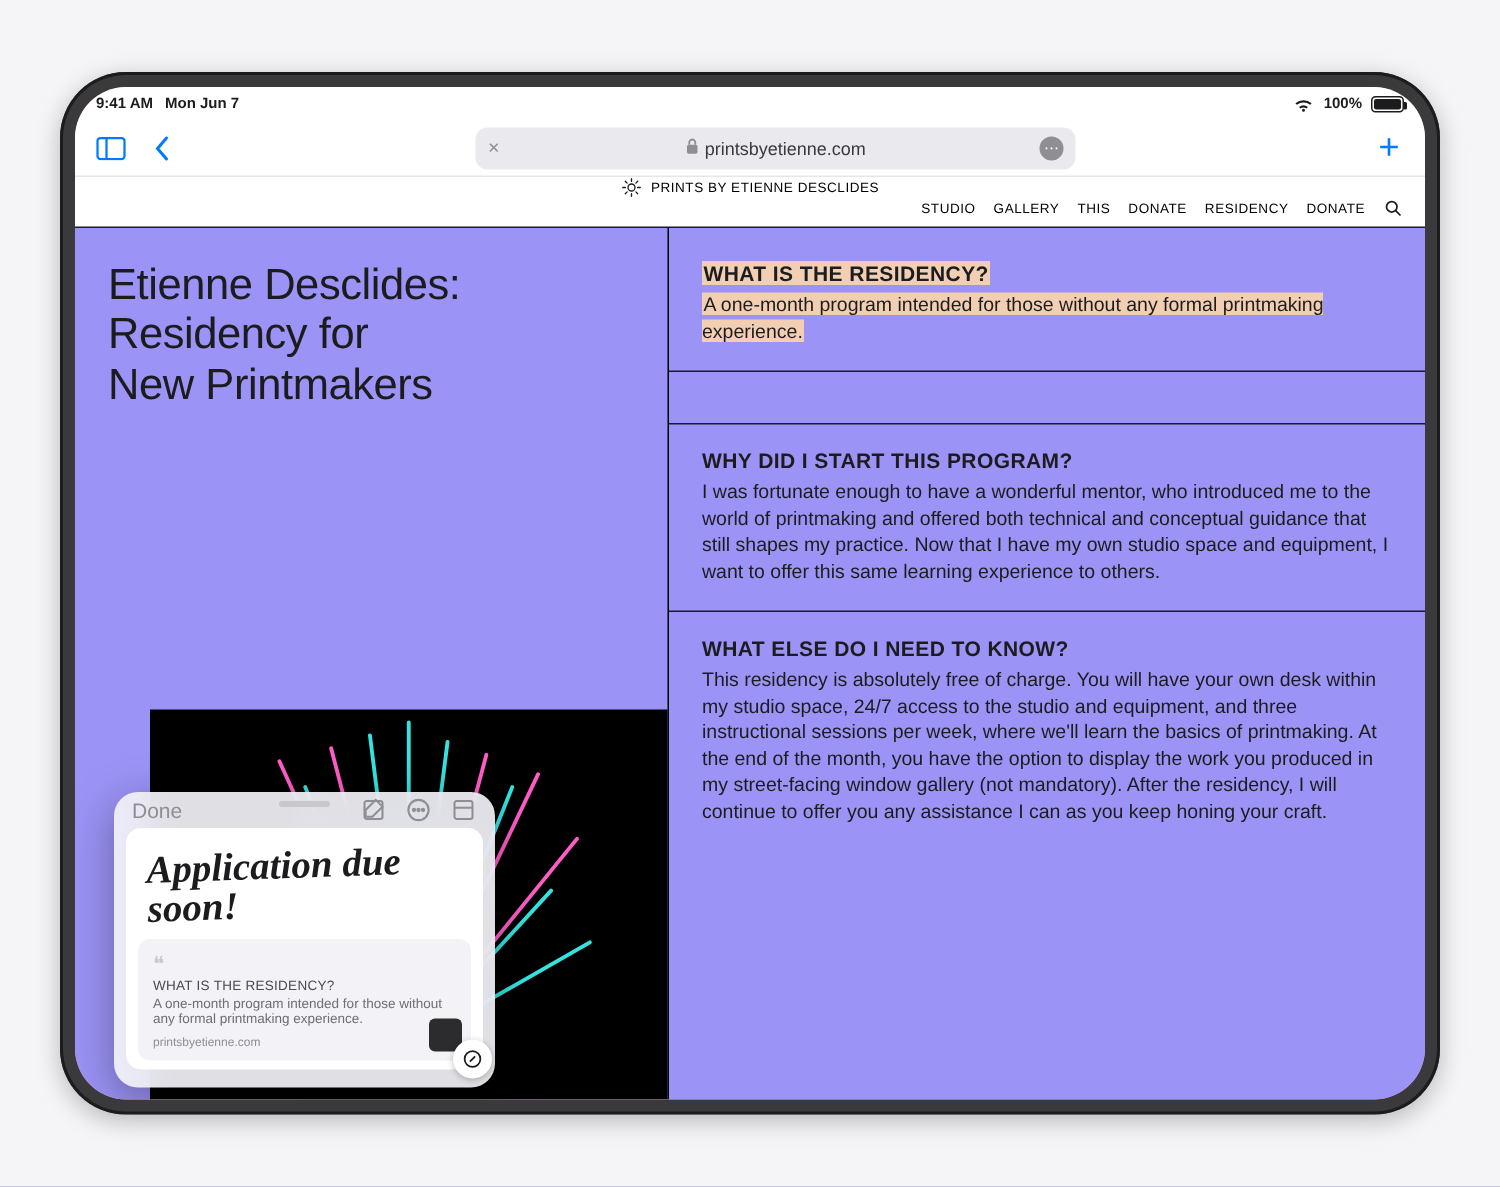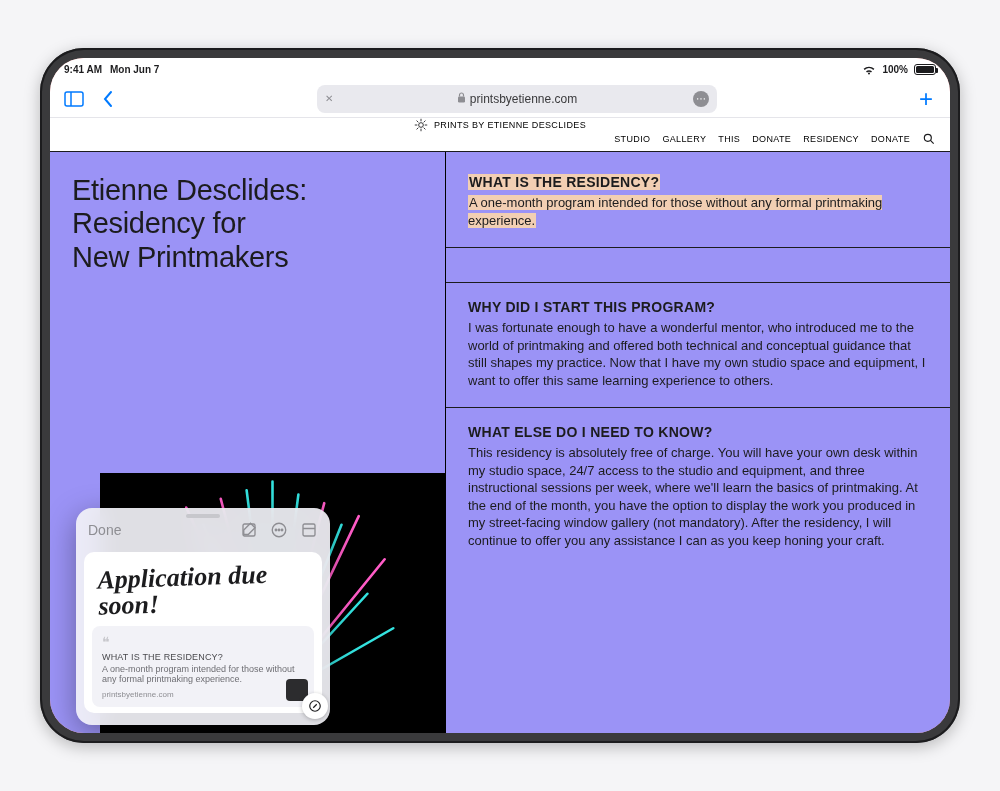--- a/index.html
+++ b/index.html
@@ -118,21 +118,21 @@
     left: 26px; bottom: 8px;
     width: 254px;
     background: rgba(242,242,247,.92);
     backdrop-filter: blur(12px);
     border-radius: 16px;
     box-shadow: 0 8px 30px rgba(0,0,0,.35);
     overflow:hidden;
     padding-bottom:4px;
   }
   .qn-bar {
-    height: 44px; display:flex; align-items:center;
+    height: 24px; display:flex; align-items:center;
     padding: 0 12px; gap:10px;
     color:#8e8e93;
     position:relative;
   }
   .qn-grab { position:absolute; left:50%; top:6px; transform:translateX(-50%); width:34px; height:4px; background:#c7c7cc; border-radius:2px;}
   .qn-done { color:#8e8e93; font-size:14px; }
   .qn-icons { margin-left:auto; display:flex; gap:12px; }
   .qn-icon { width:18px; height:18px; }
   .qn-body {
     margin: 0 8px 8px;

